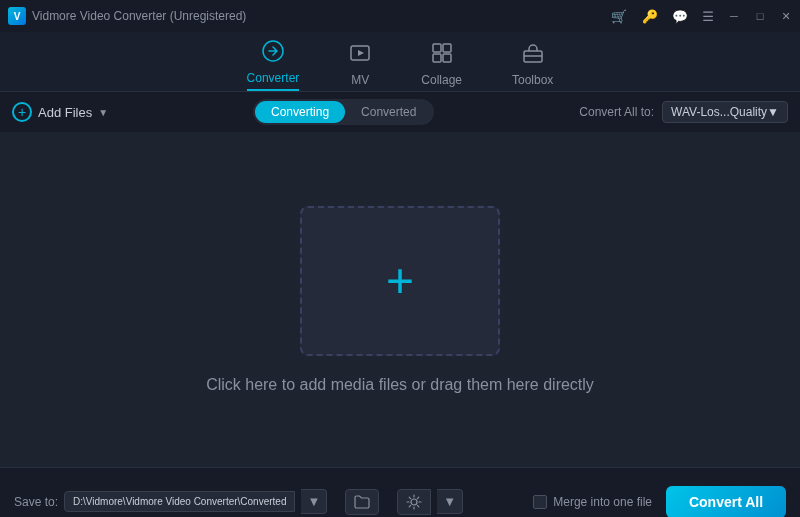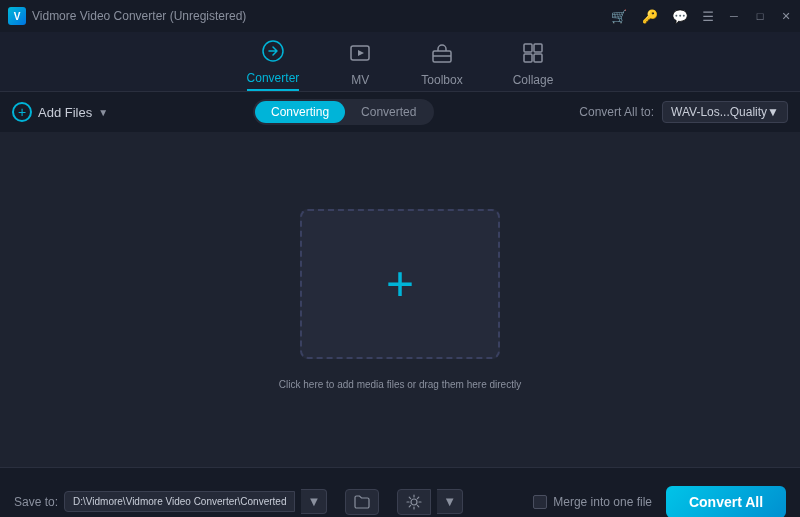--- a/index.html
+++ b/index.html
@@ -190,21 +190,21 @@
       margin-bottom: 20px;
     }
     .plus-icon {
       font-size: 48px;
       color: #00b4d8;
       font-weight: 200;
       line-height: 1;
     }
     #drop-text {
       color: #8a909e;
-      font-size: 10px;
+      font-size: 16px;
       text-align: center;
     }
 
     
     #footer {
       height: 68px;
       background: #161b27;
       display: flex;
       align-items: center;
       padding: 0 14px;
@@ -346,37 +346,37 @@
       <svg width="22" height="22" viewBox="0 0 22 22" fill="none">
         <rect x="2" y="4" width="18" height="14" rx="2" stroke="#8a909e" stroke-width="1.5" fill="none"></rect>
         <path d="M9 8l6 3-6 3V8z" fill="#8a909e"></path>
       </svg>
     </span>
     <span>MV</span>
   </div>
   <div class="nav-tab">
     <span class="nav-tab-icon">
       <svg width="22" height="22" viewBox="0 0 22 22" fill="none">
-        <rect x="2" y="9" width="18" height="11" rx="1.5" stroke="#8a909e" stroke-width="1.5" fill="none"></rect>
-        <path d="M7 9V7a4 4 0 0 1 8 0v2" stroke="#8a909e" stroke-width="1.5" fill="none"></path>
-        <line x1="2" y1="14" x2="20" y2="14" stroke="#8a909e" stroke-width="1.5"></line>
-      </svg>
-    </span>
-    <span>Toolbox</span>
-  </div>
-  <div class="nav-tab">
-    <span class="nav-tab-icon">
-      <svg width="22" height="22" viewBox="0 0 22 22" fill="none">
         <rect x="2" y="2" width="8" height="8" rx="1" stroke="#8a909e" stroke-width="1.5" fill="none"></rect>
         <rect x="12" y="2" width="8" height="8" rx="1" stroke="#8a909e" stroke-width="1.5" fill="none"></rect>
         <rect x="2" y="12" width="8" height="8" rx="1" stroke="#8a909e" stroke-width="1.5" fill="none"></rect>
         <rect x="12" y="12" width="8" height="8" rx="1" stroke="#8a909e" stroke-width="1.5" fill="none"></rect>
       </svg>
     </span>
     <span>Collage</span>
+  </div>
+  <div class="nav-tab">
+    <span class="nav-tab-icon">
+      <svg width="22" height="22" viewBox="0 0 22 22" fill="none">
+        <rect x="2" y="9" width="18" height="11" rx="1.5" stroke="#8a909e" stroke-width="1.5" fill="none"></rect>
+        <path d="M7 9V7a4 4 0 0 1 8 0v2" stroke="#8a909e" stroke-width="1.5" fill="none"></path>
+        <line x1="2" y1="14" x2="20" y2="14" stroke="#8a909e" stroke-width="1.5"></line>
+      </svg>
+    </span>
+    <span>Toolbox</span>
   </div>
 </div>
 
 <div id="sub-header">
   <button id="add-files-btn">
     <div class="add-icon">+</div>
     <span>Add Files</span>
     <span class="dropdown-arrow">▼</span>
   </button>
 

